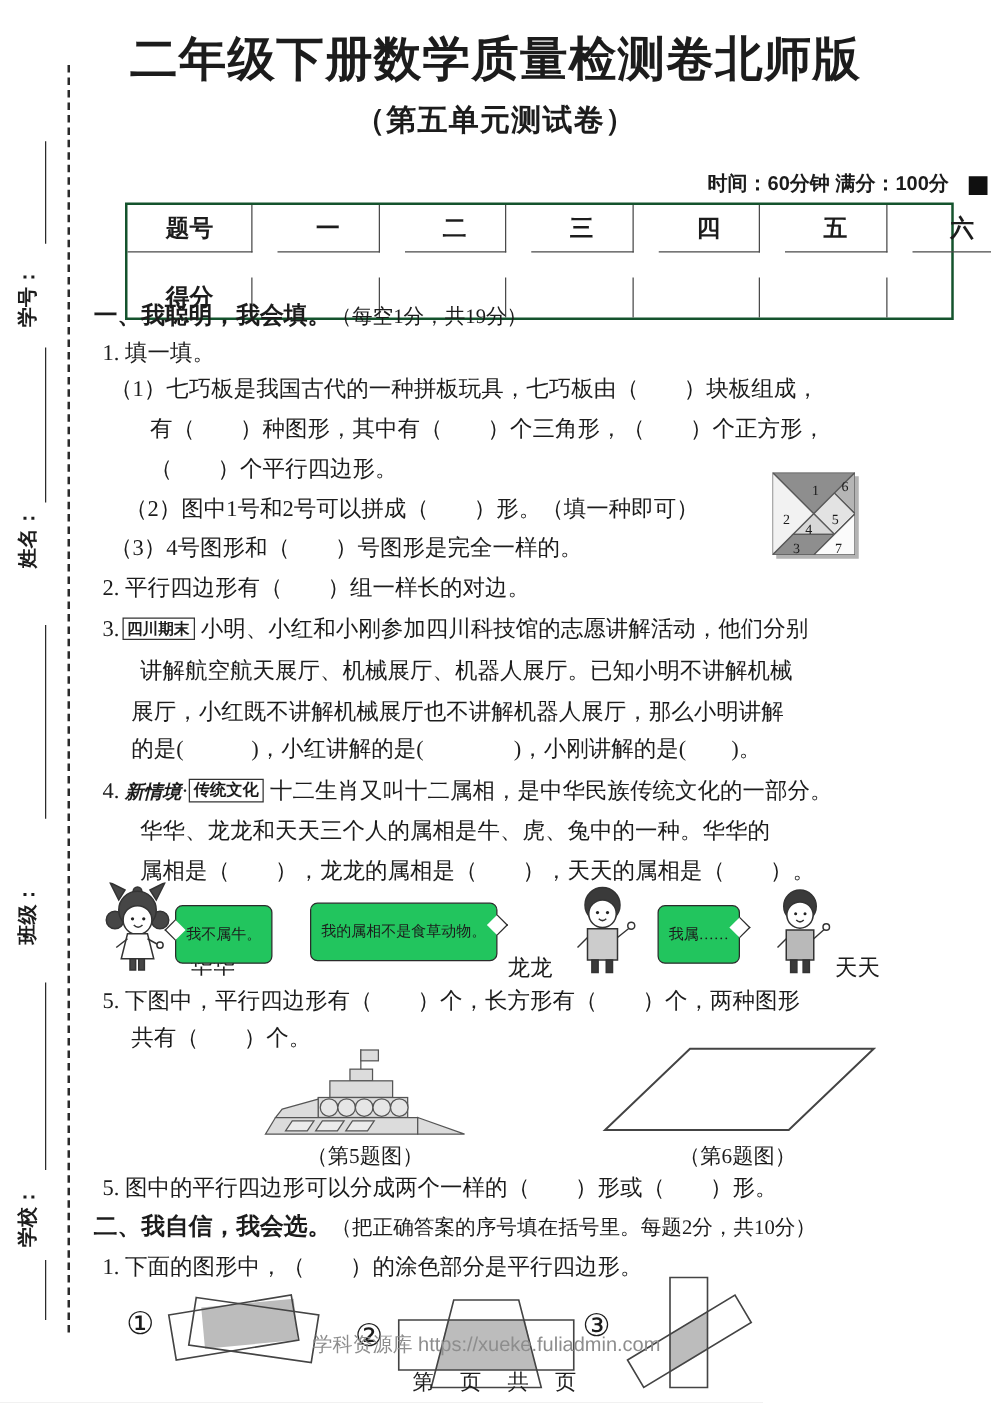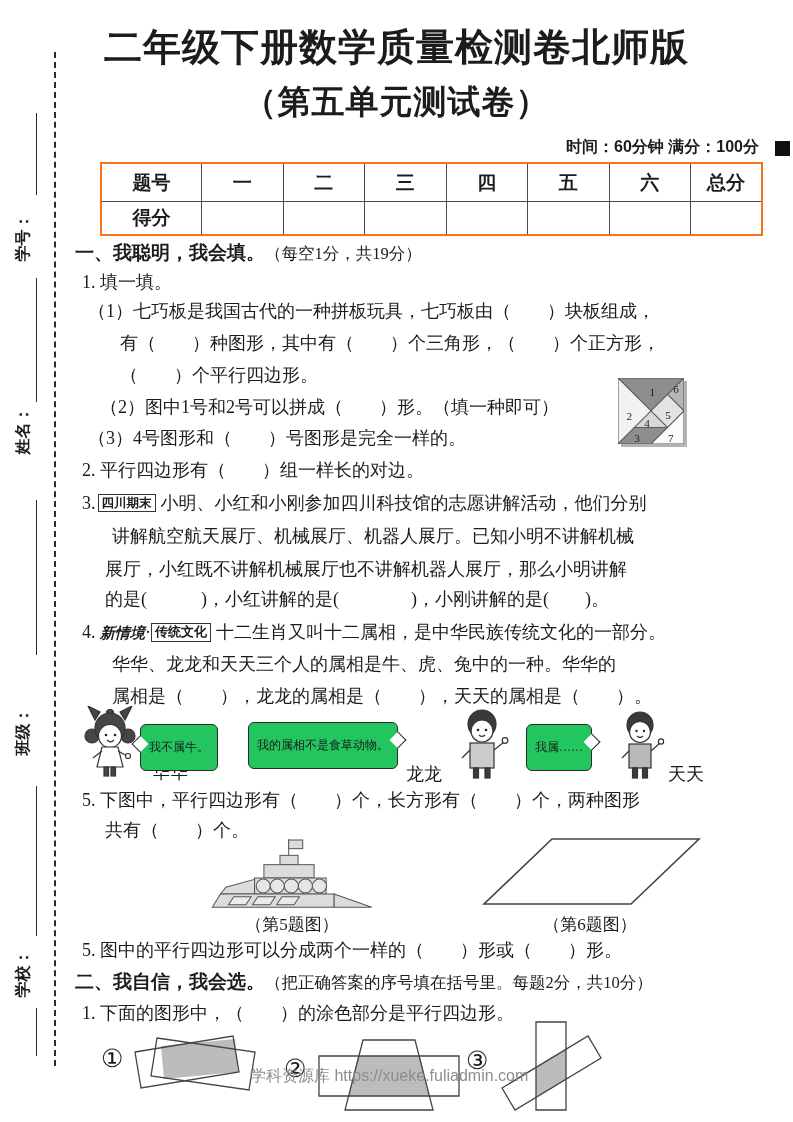--- a/index.html
+++ b/index.html
@@ -5,32 +5,32 @@
   html,body{margin:0;padding:0;background:#e8e8e8;}
   #sheet{position:relative;width:793px;height:1122px;background:#ffffff;overflow:hidden;
          font-family:"Liberation Serif","DejaVu Serif",serif;color:#1c1c1c;}
   .abs{position:absolute;}
   .t-line{position:absolute;white-space:nowrap;font-size:18px;line-height:1.15;color:#1c1c1c;}
   .sec-head{font-family:"Liberation Sans","DejaVu Sans",sans-serif;font-weight:700;font-size:19px;}
   .sec-note{font-family:"Liberation Serif","DejaVu Serif",serif;font-weight:400;font-size:16.5px;}
   .title1{position:absolute;left:0;top:22px;width:100%;text-align:center;
           font-family:"Liberation Sans","DejaVu Sans",sans-serif;font-weight:900;font-size:38px;letter-spacing:1px;}
   .title2{position:absolute;left:0;top:80px;width:100%;text-align:center;
-          font-family:"Liberation Sans","DejaVu Sans",sans-serif;font-weight:900;font-size:33px;letter-spacing:1px;}
+          font-family:"Liberation Sans","DejaVu Sans",sans-serif;font-weight:900;font-size:24px;letter-spacing:1px;}
   .meta{position:absolute;right:34px;top:137px;font-family:Liberation Sans, sans-serif;
         font-weight:700;font-size:16px;}
   .regmark{position:absolute;left:775px;top:141px;width:15px;height:15px;background:#101010;}
   
   .foldline{position:absolute;left:54px;top:52px;height:1014px;border-left:2px dashed #2b2b2b;}
   .seg{position:absolute;left:36px;width:0;border-left:1.5px solid #2b2b2b;}
   .side-label{position:absolute;left:-12px;width:70px;text-align:center;font-size:16px;font-weight:600;
               transform:rotate(-90deg);white-space:nowrap;}
   
-  .score-table{position:absolute;left:100px;top:162px;width:659px;border:2px solid #f97316;
-               display:grid;grid-template-columns:100px repeat(6,81.5px) 70px;grid-template-rows:38px 32px;}
+  .score-table{position:absolute;left:100px;top:162px;width:659px;border:2px solid #14532d;
+               display:grid;grid-template-columns:100px repeat(6,81.5px) 70px;grid-template-rows:38px 32px;gap:20px;}
   .score-table .cell{border-right:1px solid #4a4a4a;border-bottom:1px solid #4a4a4a;
         display:flex;align-items:center;justify-content:center;
         font-family:"Liberation Sans","DejaVu Sans",sans-serif;font-weight:700;font-size:19px;}
   .score-table .cell:nth-child(8n){border-right:none;}
   .score-table .cell:nth-child(n+9){border-bottom:none;}
   .badge{display:inline-block;border:1.5px solid #333;font-family:"Liberation Sans","DejaVu Sans",sans-serif;
          font-size:12.5px;font-weight:600;padding:0 3px;line-height:1.3;vertical-align:2px;margin:0 5px 0 2px;}
   .badge2a{font-family:"Liberation Sans","DejaVu Sans",sans-serif;font-weight:800;font-style:italic;font-size:15px;}
   .badge2b{display:inline-block;border:1.5px solid #333;font-family:"Liberation Sans","DejaVu Sans",sans-serif;
          font-size:13px;font-weight:600;padding:0 3px;line-height:1.3;vertical-align:2px;margin-right:5px;}
@@ -258,14 +258,15 @@
   <div class="opt-num" style="left:466px;top:1046px;">③</div>
   <div class="abs" style="left:492px;top:1018px;width:115px;height:96px;">
     <svg width="115" height="96" viewBox="0 0 115 96">
       <polygon points="44,49 74,31 74,62 44,80" fill="#bcbcbc" stroke="none"></polygon>
       <polygon points="44,4 74,4 74,92 44,92" fill="none" stroke="#444" stroke-width="1.3"></polygon>
       <polygon points="10,70 96,18 109,40 23,92" fill="none" stroke="#444" stroke-width="1.3"></polygon>
     </svg>
   </div>
 
   <div class="watermark">学科资源库 https://xueke.fuliadmin.com</div>
+  <div class="footer">第　页　共　页</div>
 
 </div>
 
 </body></html>

